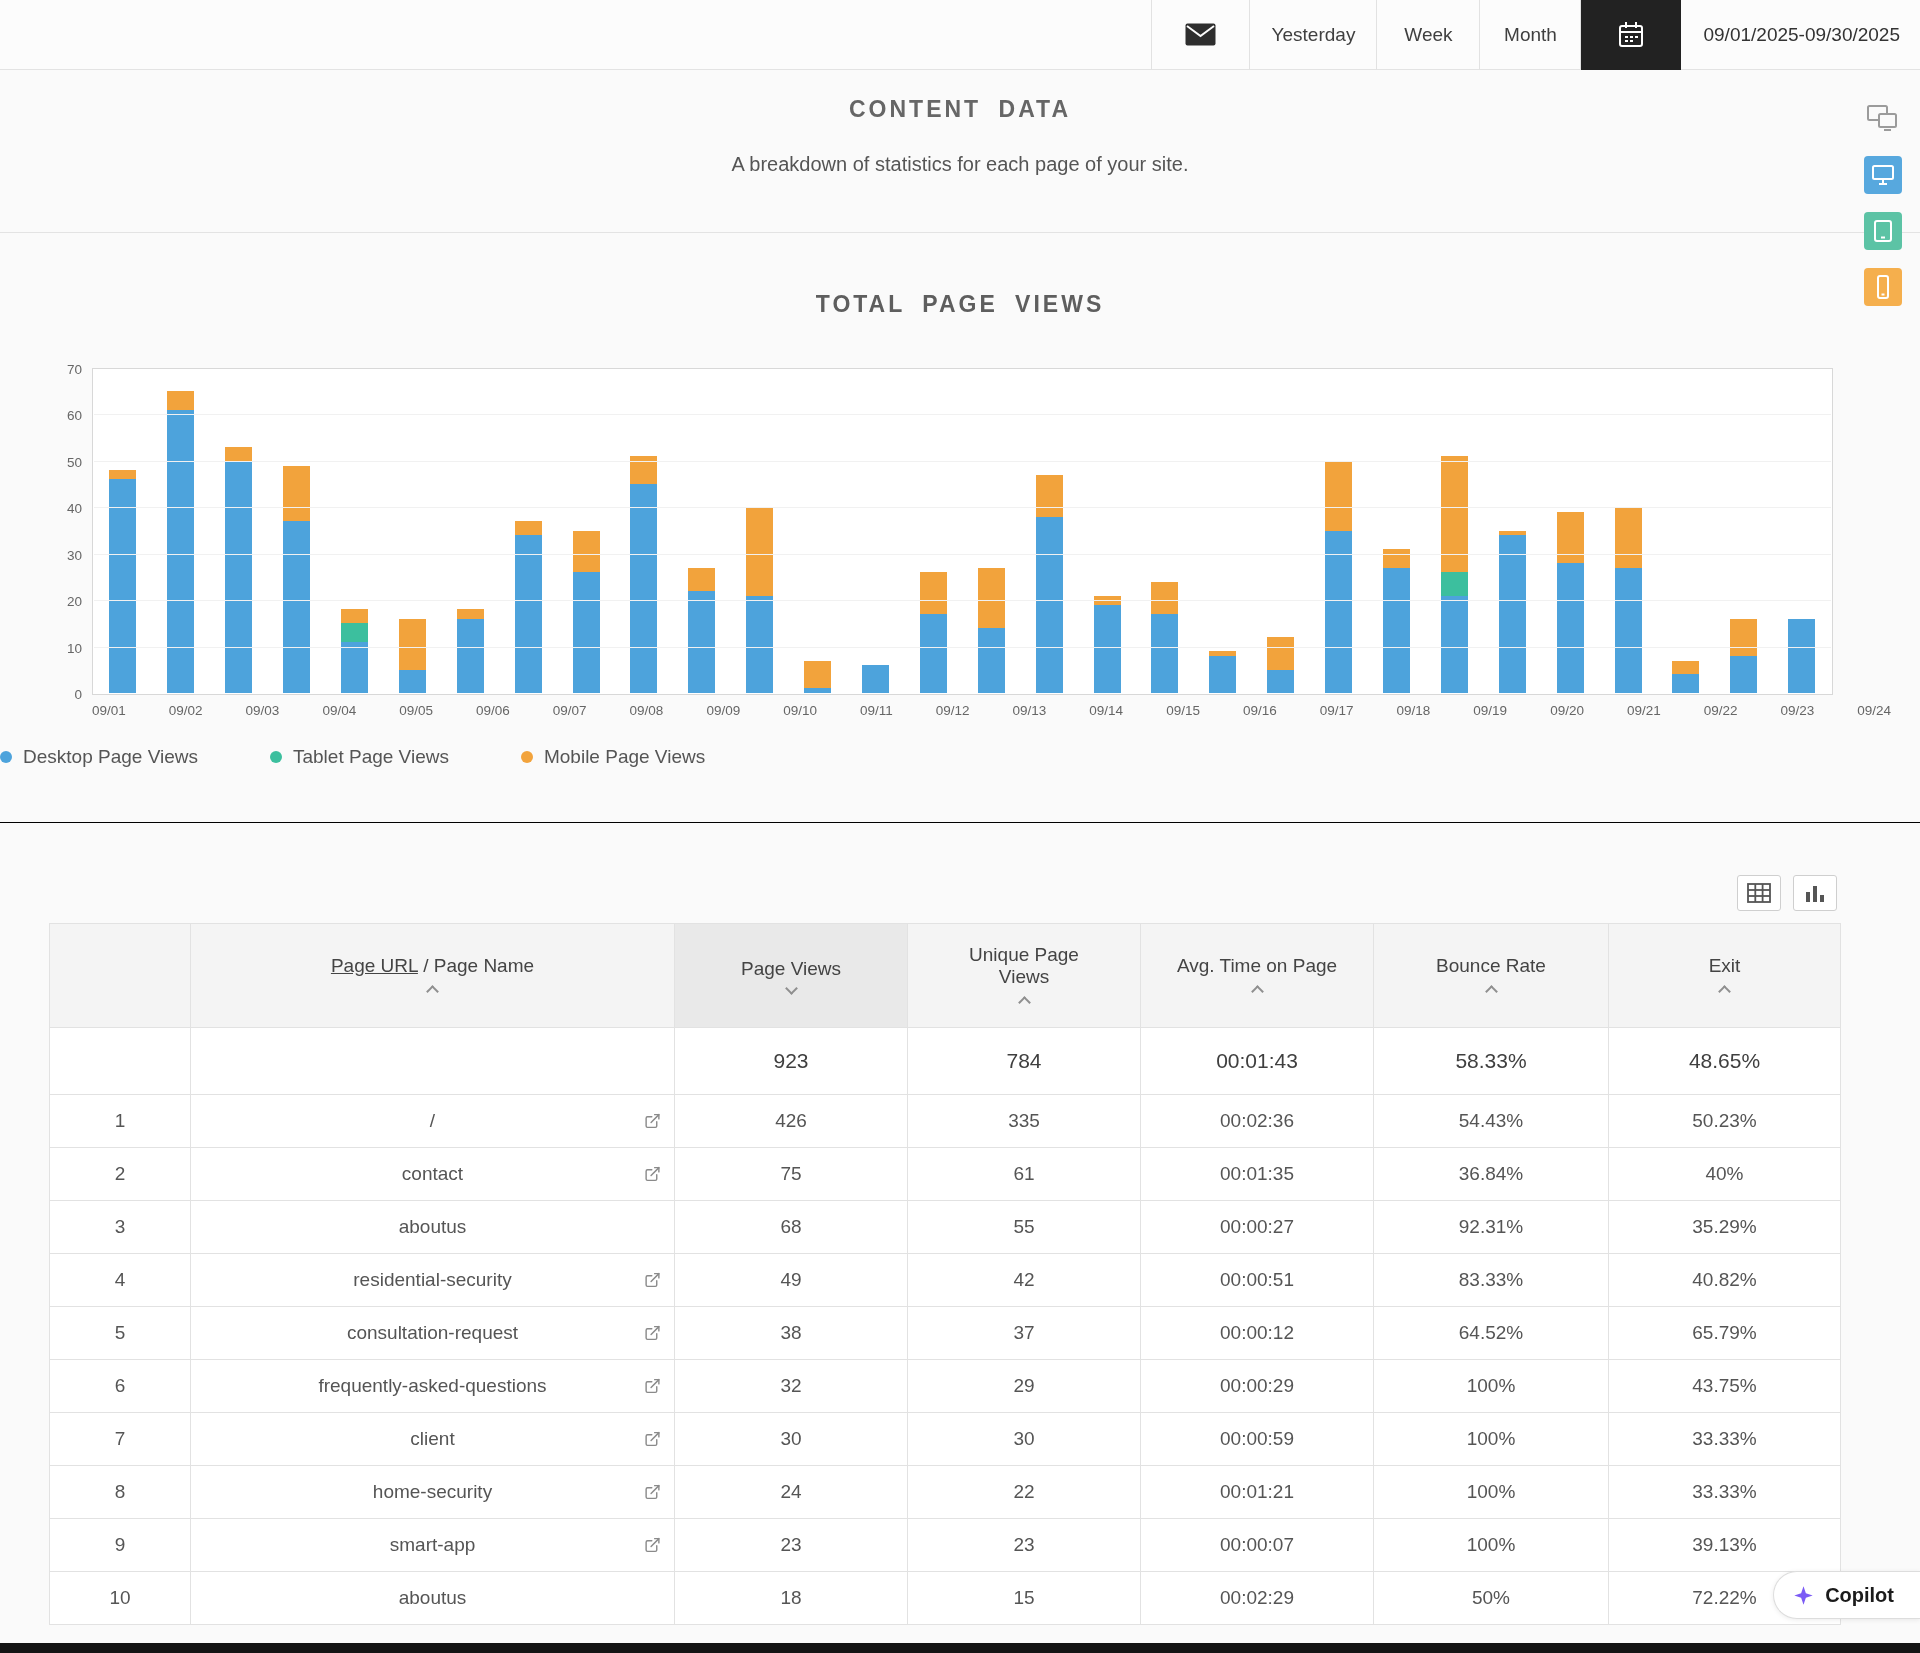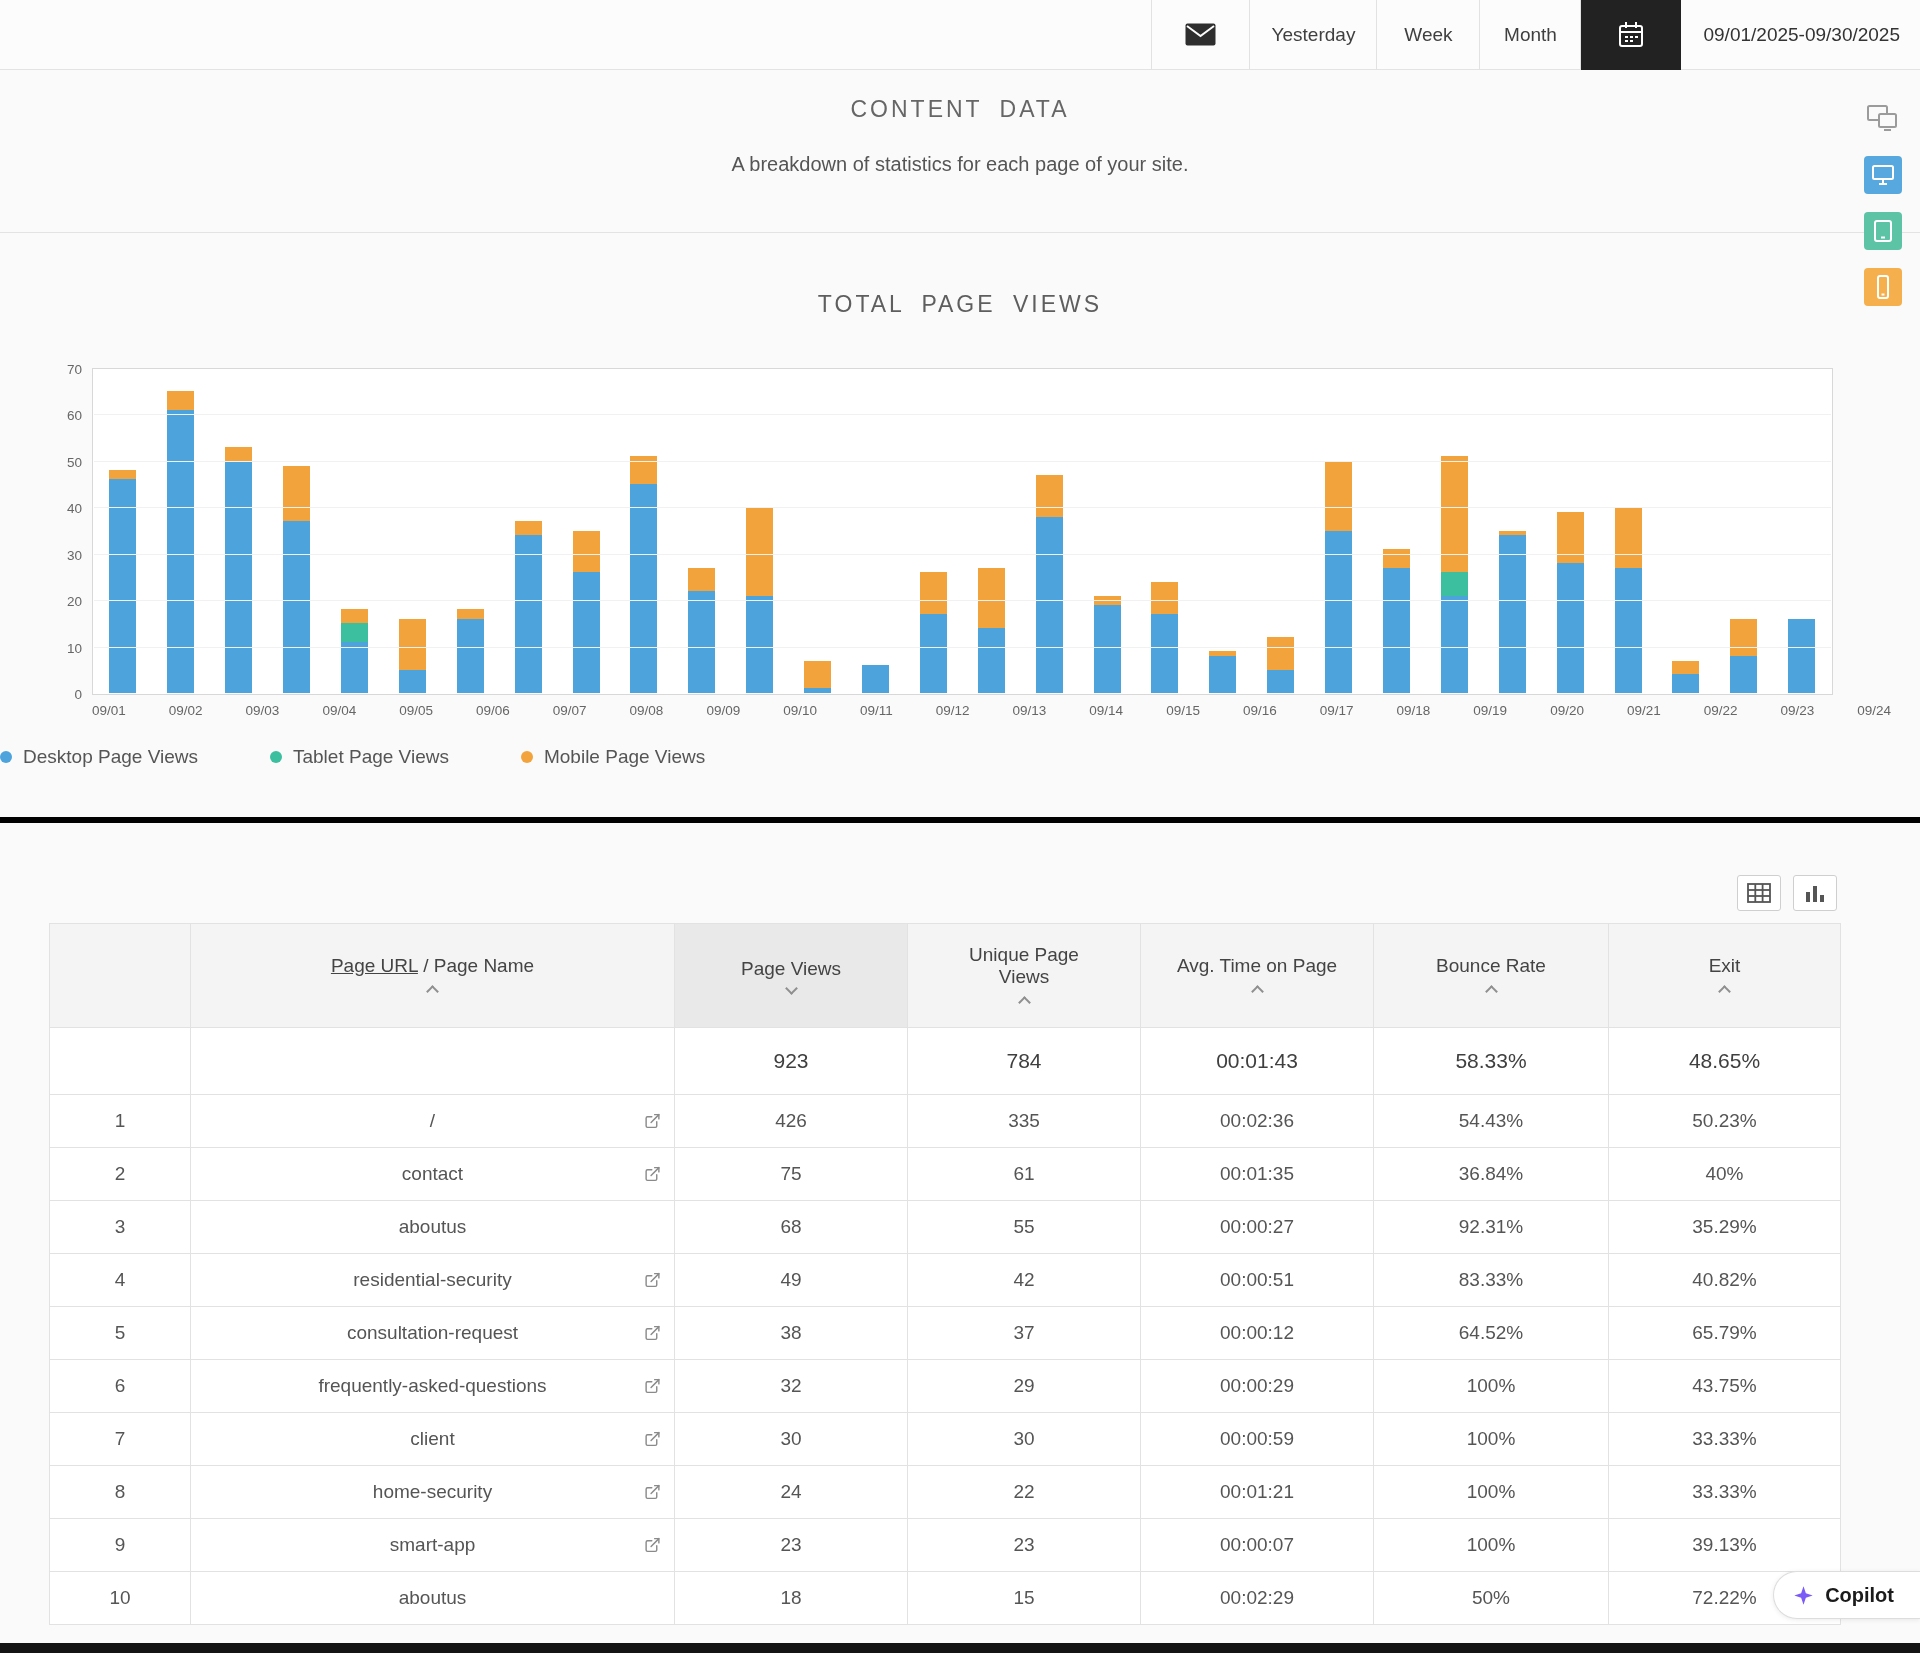--- a/index.html
+++ b/index.html
@@ -64,21 +64,21 @@
 
   
   .section1 {
     height: 163px;
     border-bottom: 1px solid #e3e3e3;
     text-align: center;
     padding-top: 26px;
   }
   .big-title {
     font-size: 23px;
-    font-weight: 400;
+    font-weight: 700;
     color: #666;
     letter-spacing: 3px;
     word-spacing: 8px;
   }
   .subtitle {
     margin-top: 30px;
     font-size: 20px;
     color: #555;
   }
 
@@ -99,21 +99,21 @@
     cursor: pointer;
   }
   .device-btn.all { background: transparent; }
   .device-btn.desktop { background: #57a8de; }
   .device-btn.tablet  { background: #5cc3a5; }
   .device-btn.mobile  { background: #f5af4d; }
 
   
   .section2 {
     height: 590px;
-    border-bottom: 6px solid #000000;
+    border-bottom: 1px solid #000000;
     padding-top: 58px;
   }
   .section2 .big-title { text-align: center; color: #5e5e5e; }
   .chart-outer {
     position: relative;
     width: 1741px;
     margin: 50px 0 0 92px;
   }
   .plot {
     position: relative;

